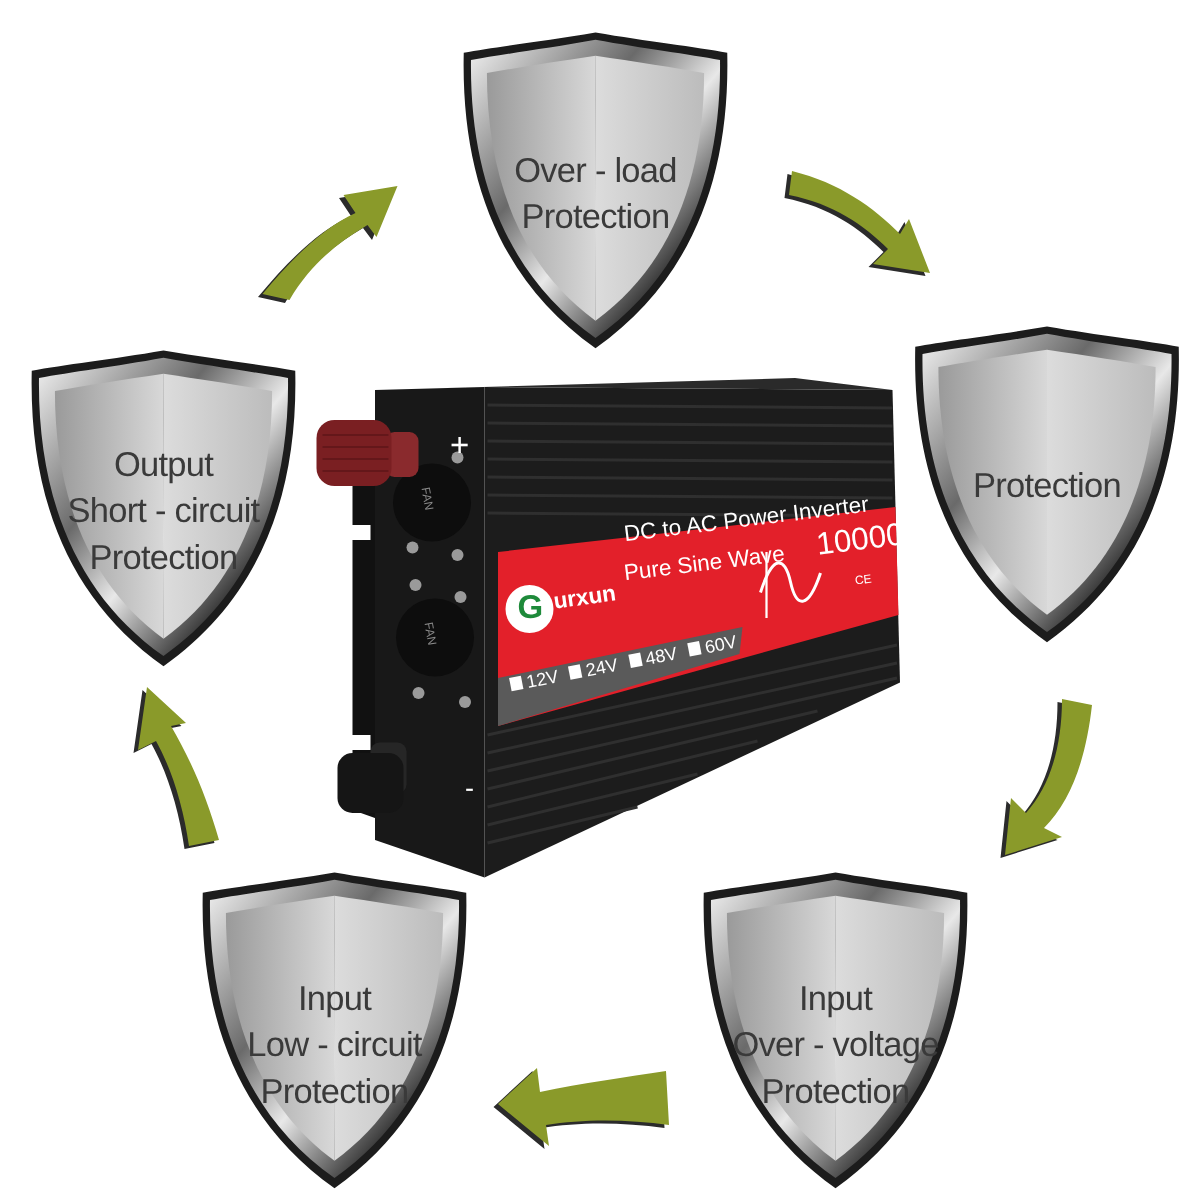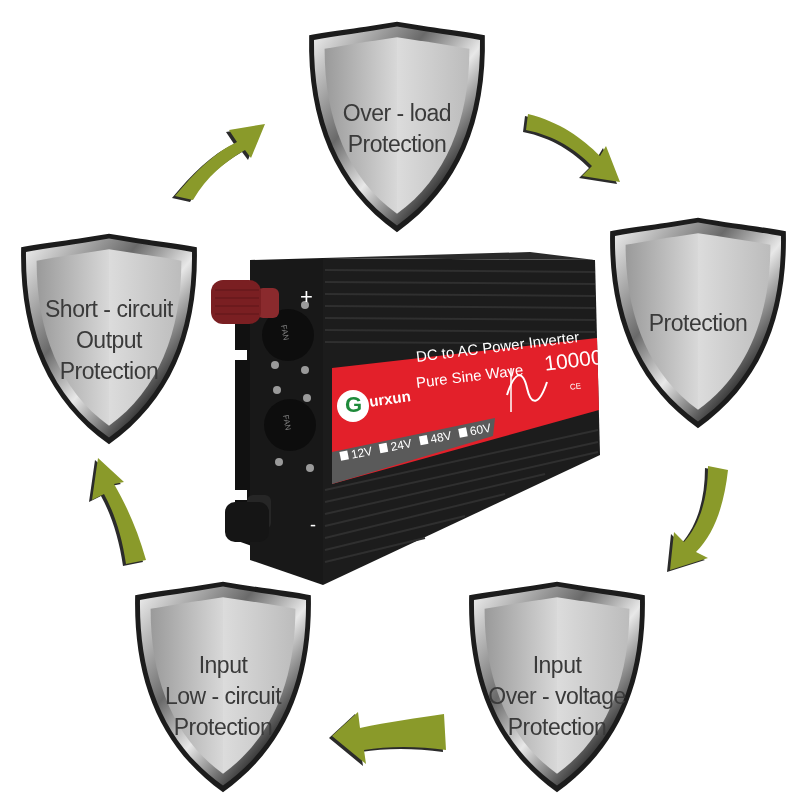--- a/index.html
+++ b/index.html
@@ -90,22 +90,22 @@
 </div>
 
 <div class="shield" style="left:14px; top:226px; width:190px; height:222px;">
   <svg viewBox="0 0 190 230">
     <path d="M95 8 C130 14 165 18 186 22 C188 110 160 180 95 226 C30 180 2 110 4 22 C25 18 60 14 95 8 Z" fill="#1c1c1c"></path>
     <path d="M95 13 C128 19 160 23 181 27 C182 108 156 176 95 219 C34 176 8 108 9 27 C30 23 62 19 95 13 Z" fill="url(#rim)"></path>
     <path d="M95 24 L95 207 C44 170 20 110 20 36 C42 32 68 28 95 24 Z" fill="url(#faceL)"></path>
     <path d="M95 24 C122 28 148 32 170 36 C170 110 146 170 95 207 Z" fill="url(#faceR)"></path>
   </svg>
   <div class="shield-text" style="top:36px;">
+    <span>Output</span>
     <span>Short - circuit</span>
-    <span>Output</span>
     <span>Protection</span>
   </div>
 </div>
 
 <svg class="arrow" style="left:165px; top:112px;" width="110" height="90" viewBox="0 0 110 90">
   <path d="M10 84 C30 60 50 40 72 30 L64 18 L100 12 L86 46 L80 38 C60 50 42 64 28 88 Z" fill="#2b2b2b" transform="translate(-3,2)"></path>
   <path d="M10 84 C30 60 50 40 72 30 L64 18 L100 12 L86 46 L80 38 C60 50 42 64 28 88 Z" fill="#8a9a2a"></path>
 </svg>
 
 <svg class="arrow" style="left:520px; top:100px;" width="110" height="90" viewBox="0 0 110 90">

